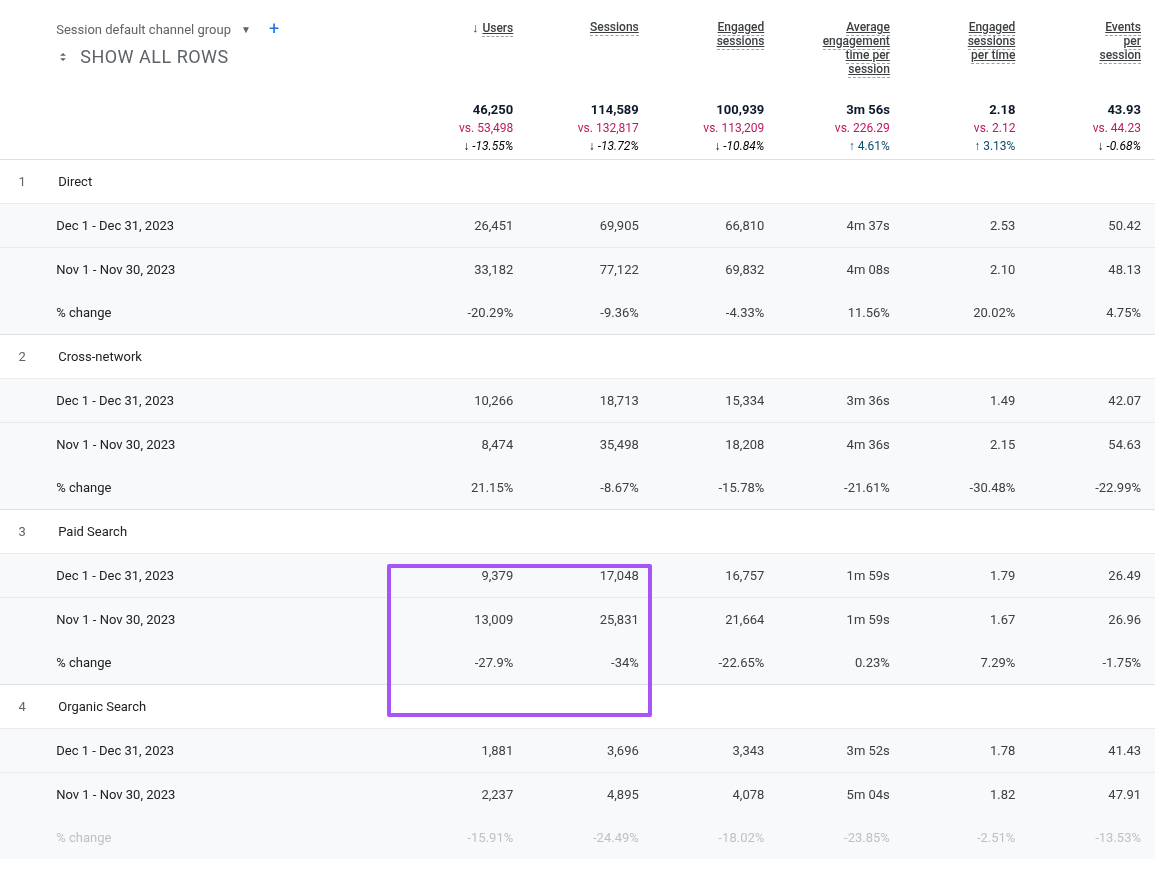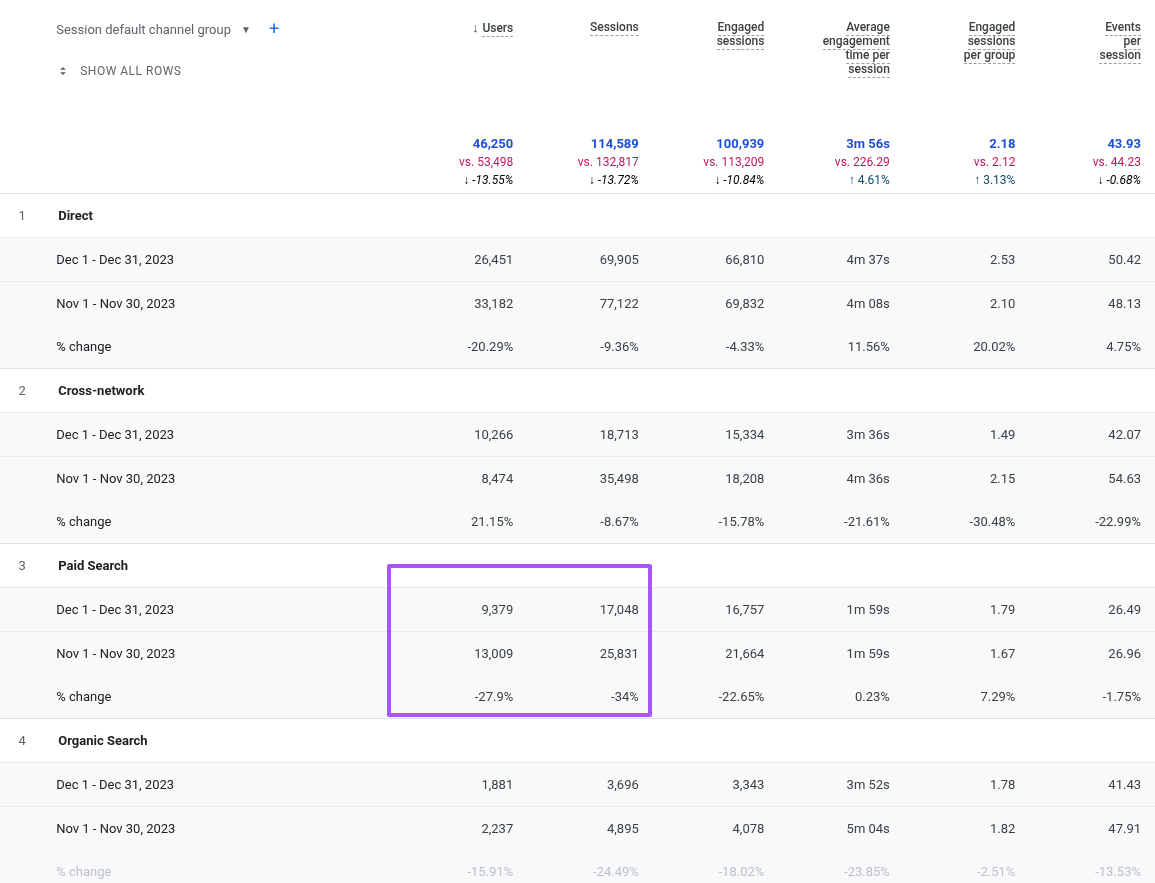--- a/index.html
+++ b/index.html
@@ -19,50 +19,50 @@
   col.met   { width: 125px; }
   thead th {
     text-align: right;
     font-weight: 500;
     font-size: 12px;
     color: #3c4043;
     vertical-align: top;
     padding: 20px 14px 20px 8px;
   }
   thead th.dimhead { text-align: left; padding-left: 0; }
-  .uline { border-bottom: 1px dashed #9aa0a6; padding-bottom: 1px; }
-  .dimctrl { display: flex; flex-direction: column; align-items: flex-start; gap: 26px; }
+  .uline { border-bottom: 1px dashed #9aa0a6; padding-bottom: 1px; text-decoration: underline; }
+  .dimctrl { display: flex; flex-direction: column; align-items: flex-start; gap: 8px; }
   .dimrow1 { display: flex; align-items: center; gap: 10px; color: #5f6368; font-size: 13px; font-weight: 400; cursor: pointer; padding-left: 6px; }
-  .dimrow2 { display: flex; align-items: center; gap: 10px; color: #5f6368; font-size: 12px; font-weight: 400; letter-spacing: .5px; cursor: pointer; padding-left: 6px; justify-content: space-between; }
+  .dimrow2 { display: flex; align-items: center; gap: 10px; color: #5f6368; font-size: 18px; font-weight: 400; letter-spacing: .5px; cursor: pointer; padding-left: 6px; justify-content: space-between; }
   .plus { color: #1a73e8; font-size: 18px; font-weight: 400; line-height: 1; cursor: pointer; padding-left: 8px; }
   .tri { color: #5f6368; font-size: 10px; }
   .sortarrow::before { content: "↓"; font-size: 13px; margin-right: 4px; color: #3c4043; }
 
   .totrow td {
     text-align: right;
     padding: 6px 14px 6px 8px;
     font-size: 12px;
     border-bottom: 1px solid #e0e0e0;
   }
   .totrow td:first-child { border-bottom:none; }
   .totrow td.dimcell { border-bottom: 1px solid #e0e0e0; }
-  .tot-main { font-weight: 700; font-size: 13px; color: #1d4ed8; display:block; margin-bottom: 4px; margin-top: 32px;}
+  .tot-main { font-weight: 700; font-size: 13px; color: #0f172a; display:block; margin-bottom: 4px;}
   .tot-vs { color: #be185d; display:block; margin-bottom: 4px;}
   .tot-delta { display:block; }
   .neg { color: #000000; font-style: italic; }
   .pos { color: #0c4a6e; }
   .neg::before { content: "↓ "; }
   .pos::before { content: "↑ "; }
 
   tbody tr.group td { border-top: 1px solid #e0e0e0; }
   tbody tr.data  td { border-top: 1px solid #e8eaed; }
   tbody td { padding: 14px 14px 14px 8px; text-align: right; font-size: 13px; color: #3c4043; }
   tbody td.idx { text-align: center; color: #5f6368; }
   tbody td.dimcell { text-align: left; color: #202124; font-weight: 400; }
-  tbody tr.group td.dimcell { font-weight: 700; }
+  tbody tr.group td.dimcell { font-weight: 400; }
   tbody tr.data, tbody tr.change { background: #f8f9fa; }
   tbody tr.data td.dimcell, tbody tr.change td.dimcell { padding-left: 6px; font-weight: 400; }
   tbody tr.faded td { color: #bdc1c6; }
 
   .highlight {
     position: absolute;
     border: 4px solid #a855f7;
     pointer-events: none;
     border-radius: 2px;
   }
@@ -98,21 +98,21 @@
                   <path fill="#5f6368" d="M7 14l5 5 5-5H7zm0-4l5-5 5 5H7z"></path>
                 </svg>
             <span>SHOW ALL ROWS</span>
           </div>
         </div>
       </th>
       <th><span class="sortarrow"></span><span class="uline">Users</span></th>
       <th><span class="uline">Sessions</span></th>
       <th><span class="uline">Engaged</span><br><span class="uline">sessions</span></th>
       <th><span class="uline">Average</span><br><span class="uline">engagement</span><br><span class="uline">time per</span><br><span class="uline">session</span></th>
-      <th><span class="uline">Engaged</span><br><span class="uline">sessions</span><br><span class="uline">per group</span></th>
+      <th><span class="uline">Engaged</span><br><span class="uline">sessions</span><br><span class="uline">per time</span></th>
       <th><span class="uline">Events</span><br><span class="uline">per</span><br><span class="uline">session</span></th>
     </tr>
     <tr class="totrow">
       <td></td>
       <td class="dimcell"></td>
       <td id="tot0">
             <span class="tot-main">46,250</span>
             <span class="tot-vs">vs. 53,498</span>
             <span class="tot-delta neg">-13.55%</span>
           </td>

